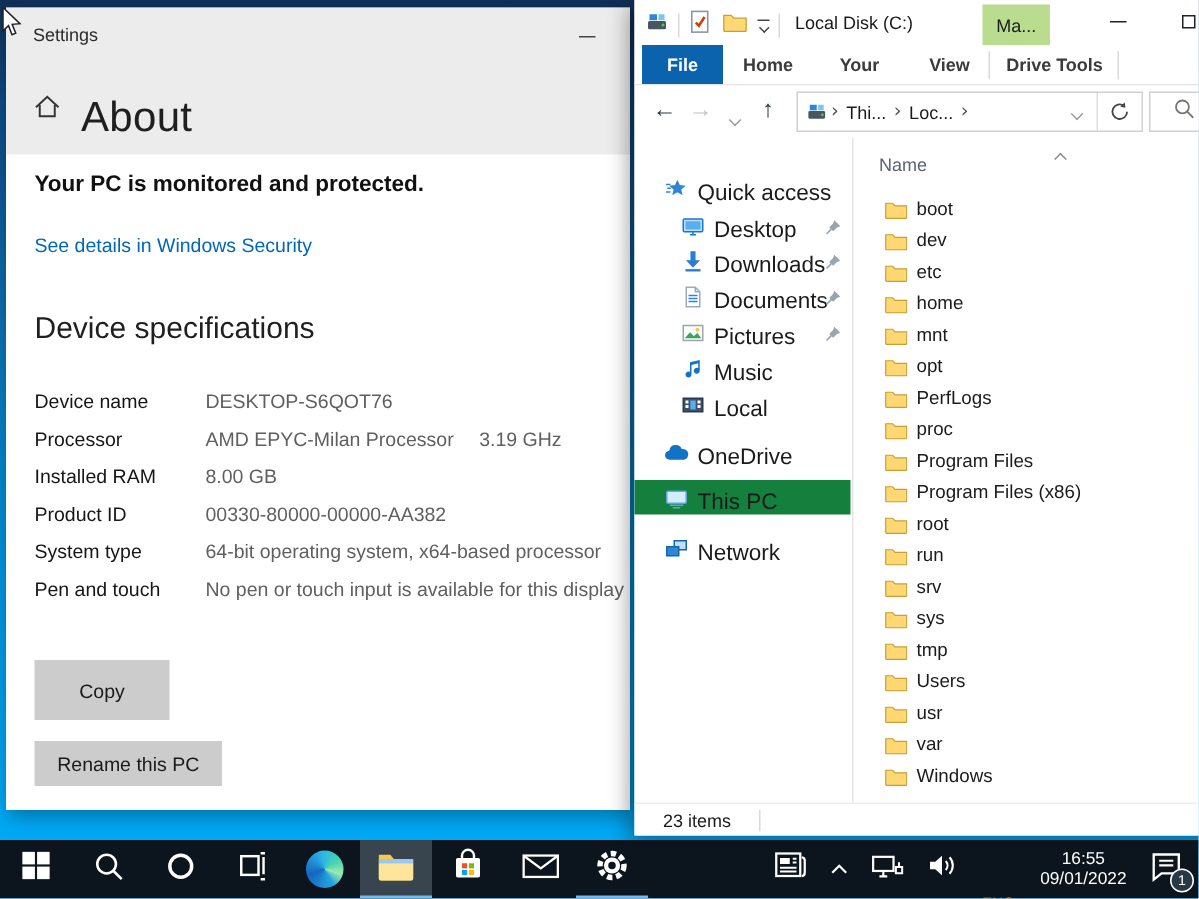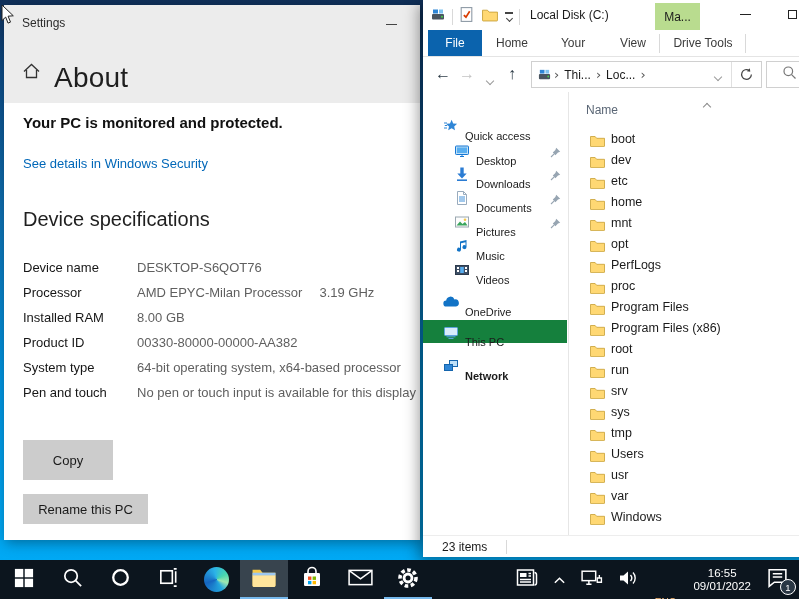--- a/index.html
+++ b/index.html
@@ -32,21 +32,21 @@
   #ex-titlebar{position:absolute;left:0;top:0;width:100%;height:30px;background:#fff;}
   .qat{position:absolute;top:6px;display:flex;align-items:center;}
   .qat-sep{width:1px;height:16px;background:#d9d9d9;margin:0 6px;}
   #ex-title{position:absolute;left:107px;top:8px;font-size:12px;color:#1a1a1a;white-space:nowrap;}
   #manage-badge{position:absolute;left:232px;top:3px;width:45px;height:27px;background:#b9dc8f;font-size:12px;color:#1b1b1b;display:flex;align-items:center;justify-content:center;cursor:pointer;}
   .cap-btn{position:absolute;top:0;width:32px;height:28px;display:flex;align-items:center;justify-content:center;cursor:pointer;}
   #ex-min{left:306px;}  #ex-max{left:353px;}
   #ex-min .dash{width:11px;height:1px;background:#222;}
   #ex-max .box{width:9px;height:9px;border:1px solid #222;}
   #ex-tabs{position:absolute;left:0;top:30px;width:100%;height:27px;border-bottom:1px solid #e4e4e4;background:#fff;}
-  .tab{position:absolute;top:0;height:26px;display:flex;align-items:center;justify-content:center;font-size:12px;color:#3b3b3b;cursor:pointer;}
+  .tab{position:absolute;top:0;height:26px;display:flex;align-items:center;justify-content:center;font-size:12px;color:#3b3b3b;cursor:pointer;font-weight:bold;}
   #tab-file{left:5px;width:54px;background:#0b63ad;color:#fff;}
   #tab-home{left:62px;width:54px;}
   #tab-share{left:120px;width:60px;}
   #tab-view{left:183px;width:54px;}
   #tab-drive{left:240px;width:80px;}
   .tab-sep{position:absolute;top:4px;width:1px;height:19px;background:#d9d9d9;}
   #ex-addr{position:absolute;left:0;top:57px;width:100%;height:35px;background:#fff;}
   .nav-arrow{position:absolute;top:6px;font-size:16px;color:#3b5161;cursor:pointer;line-height:22px;}
   .chv{display:inline-block;width:6px;height:6px;border-right:1.4px solid #7a7a7a;border-bottom:1.4px solid #7a7a7a;}
   .chv.down{transform:rotate(45deg);}
@@ -56,21 +56,21 @@
   .crumb-sep{font-size:13px;color:#555;margin:0 2px;font-family:"DejaVu Sans",sans-serif;}
   #addr-chev{margin-left:auto;margin-right:10px;cursor:pointer;}
   #addr-divider{width:1px;height:25px;background:#e0e0e0;}
   #refresh-btn{width:29px;height:25px;display:flex;align-items:center;justify-content:center;cursor:pointer;}
   #search-box{position:absolute;left:343px;top:4px;width:90px;height:27px;border:1px solid #d0d0d0;background:#fff;display:flex;align-items:center;padding-left:15px;cursor:text;}
   #ex-navpane{position:absolute;left:0;top:92px;width:144px;height:443px;background:#fff;}
   #nav-list-sep{position:absolute;left:145px;top:92px;width:1px;height:443px;background:#e6e6e6;}
   .nav-row{position:absolute;left:0;width:144px;height:23px;cursor:pointer;}
   .nav-row.selected{background:#15803d;}
   .nav-ic{position:absolute;top:3px;width:18px;height:17px;display:flex;align-items:center;justify-content:center;font-family:"DejaVu Sans",sans-serif;}
-  .nav-label{position:absolute;top:16px;font-size:11px;color:#1b1b1b;white-space:nowrap;}
+  .nav-label{position:absolute;top:6px;font-size:15px;color:#1b1b1b;white-space:nowrap;}
   .nav-pin{position:absolute;left:127px;top:5px;}
   #ex-list{position:absolute;left:147px;top:92px;width:273px;height:443px;background:#fff;}
   #col-name{position:absolute;left:16px;top:11px;font-size:12px;color:#5a6675;cursor:pointer;}
   #sort-chev{position:absolute;left:134px;top:4px;}
   .file-row{position:absolute;left:0;width:273px;height:21px;cursor:pointer;}
   .file-ic{position:absolute;left:20px;top:4px;}
   .file-label{position:absolute;left:41px;top:3px;font-size:12.5px;color:#1b1b1b;white-space:nowrap;}
   #ex-status{position:absolute;left:0;top:535px;width:100%;height:22px;background:#fff;border-top:1px solid #ededed;}
   #status-text{position:absolute;left:19px;top:4px;font-size:12px;color:#1b1b1b;}
   #status-div{position:absolute;left:83px;top:4px;width:1px;height:14px;background:#d9d9d9;}
@@ -290,21 +290,21 @@
         <span class="nav-ic" style="left: 30px;">
           <svg width="16" height="16" viewBox="0 0 16 16">
             <rect x="1.5" y="3.5" width="13" height="9" fill="#3e4f66" stroke="#2c3a4d"></rect>
             <rect x="3" y="5" width="2" height="2" fill="#fff"></rect>
             <rect x="3" y="8" width="2" height="2" fill="#fff"></rect>
             <rect x="11" y="5" width="2" height="2" fill="#fff"></rect>
             <rect x="11" y="8" width="2" height="2" fill="#fff"></rect>
             <rect x="6.2" y="5" width="3.6" height="6" fill="#58aef0"></rect>
           </svg>
         </span>
-        <span class="nav-label" style="left: 53px;">Videos</span>
+        <span class="nav-label" style="left: 53px;">Local</span>
       </div>
       <div class="nav-row" style="top: 198px;">
         <span class="nav-ic" style="left: 19px;">
           <svg width="18" height="14" viewBox="0 0 18 12">
             <path d="M4.5 10.5a3 3 0 0 1-.3-6A4.3 4.3 0 0 1 12.5 3.4 3.4 3.4 0 0 1 14 10.5Z" fill="#1273c6"></path>
           </svg>
         </span>
         <span class="nav-label" style="left: 42px;">OneDrive</span>
       </div>
       <div class="nav-row selected" style="top: 228px;">
@@ -316,21 +316,21 @@
         </span>
         <span class="nav-label" style="left: 42px;">This PC</span>
       </div>
       <div class="nav-row" style="top: 262px;">
         <span class="nav-ic" style="left: 19px;">
           <svg width="16" height="16" viewBox="0 0 16 16">
             <rect x="6.5" y="2.5" width="8" height="6" fill="#bfe0f8" stroke="#1565ad"></rect>
             <rect x="1.5" y="6.5" width="8" height="6" fill="#2f86d6" stroke="#1565ad"></rect>
           </svg>
         </span>
-        <span class="nav-label" style="left: 42px; font-weight: bold;">Network</span>
+        <span class="nav-label" style="left: 42px;">Network</span>
       </div>
     </div>
   <div id="nav-list-sep"></div>
 
   <div id="ex-list">
     <div id="col-name">Name</div>
     <span id="sort-chev"><span class="chv up" style="border-color:#8a8a8a;"></span></span>
     <div id="file-rows">
         <div class="file-row" style="top: 37px;">
           <span class="file-ic"><svg width="15" height="12" viewBox="0 0 15 12">

